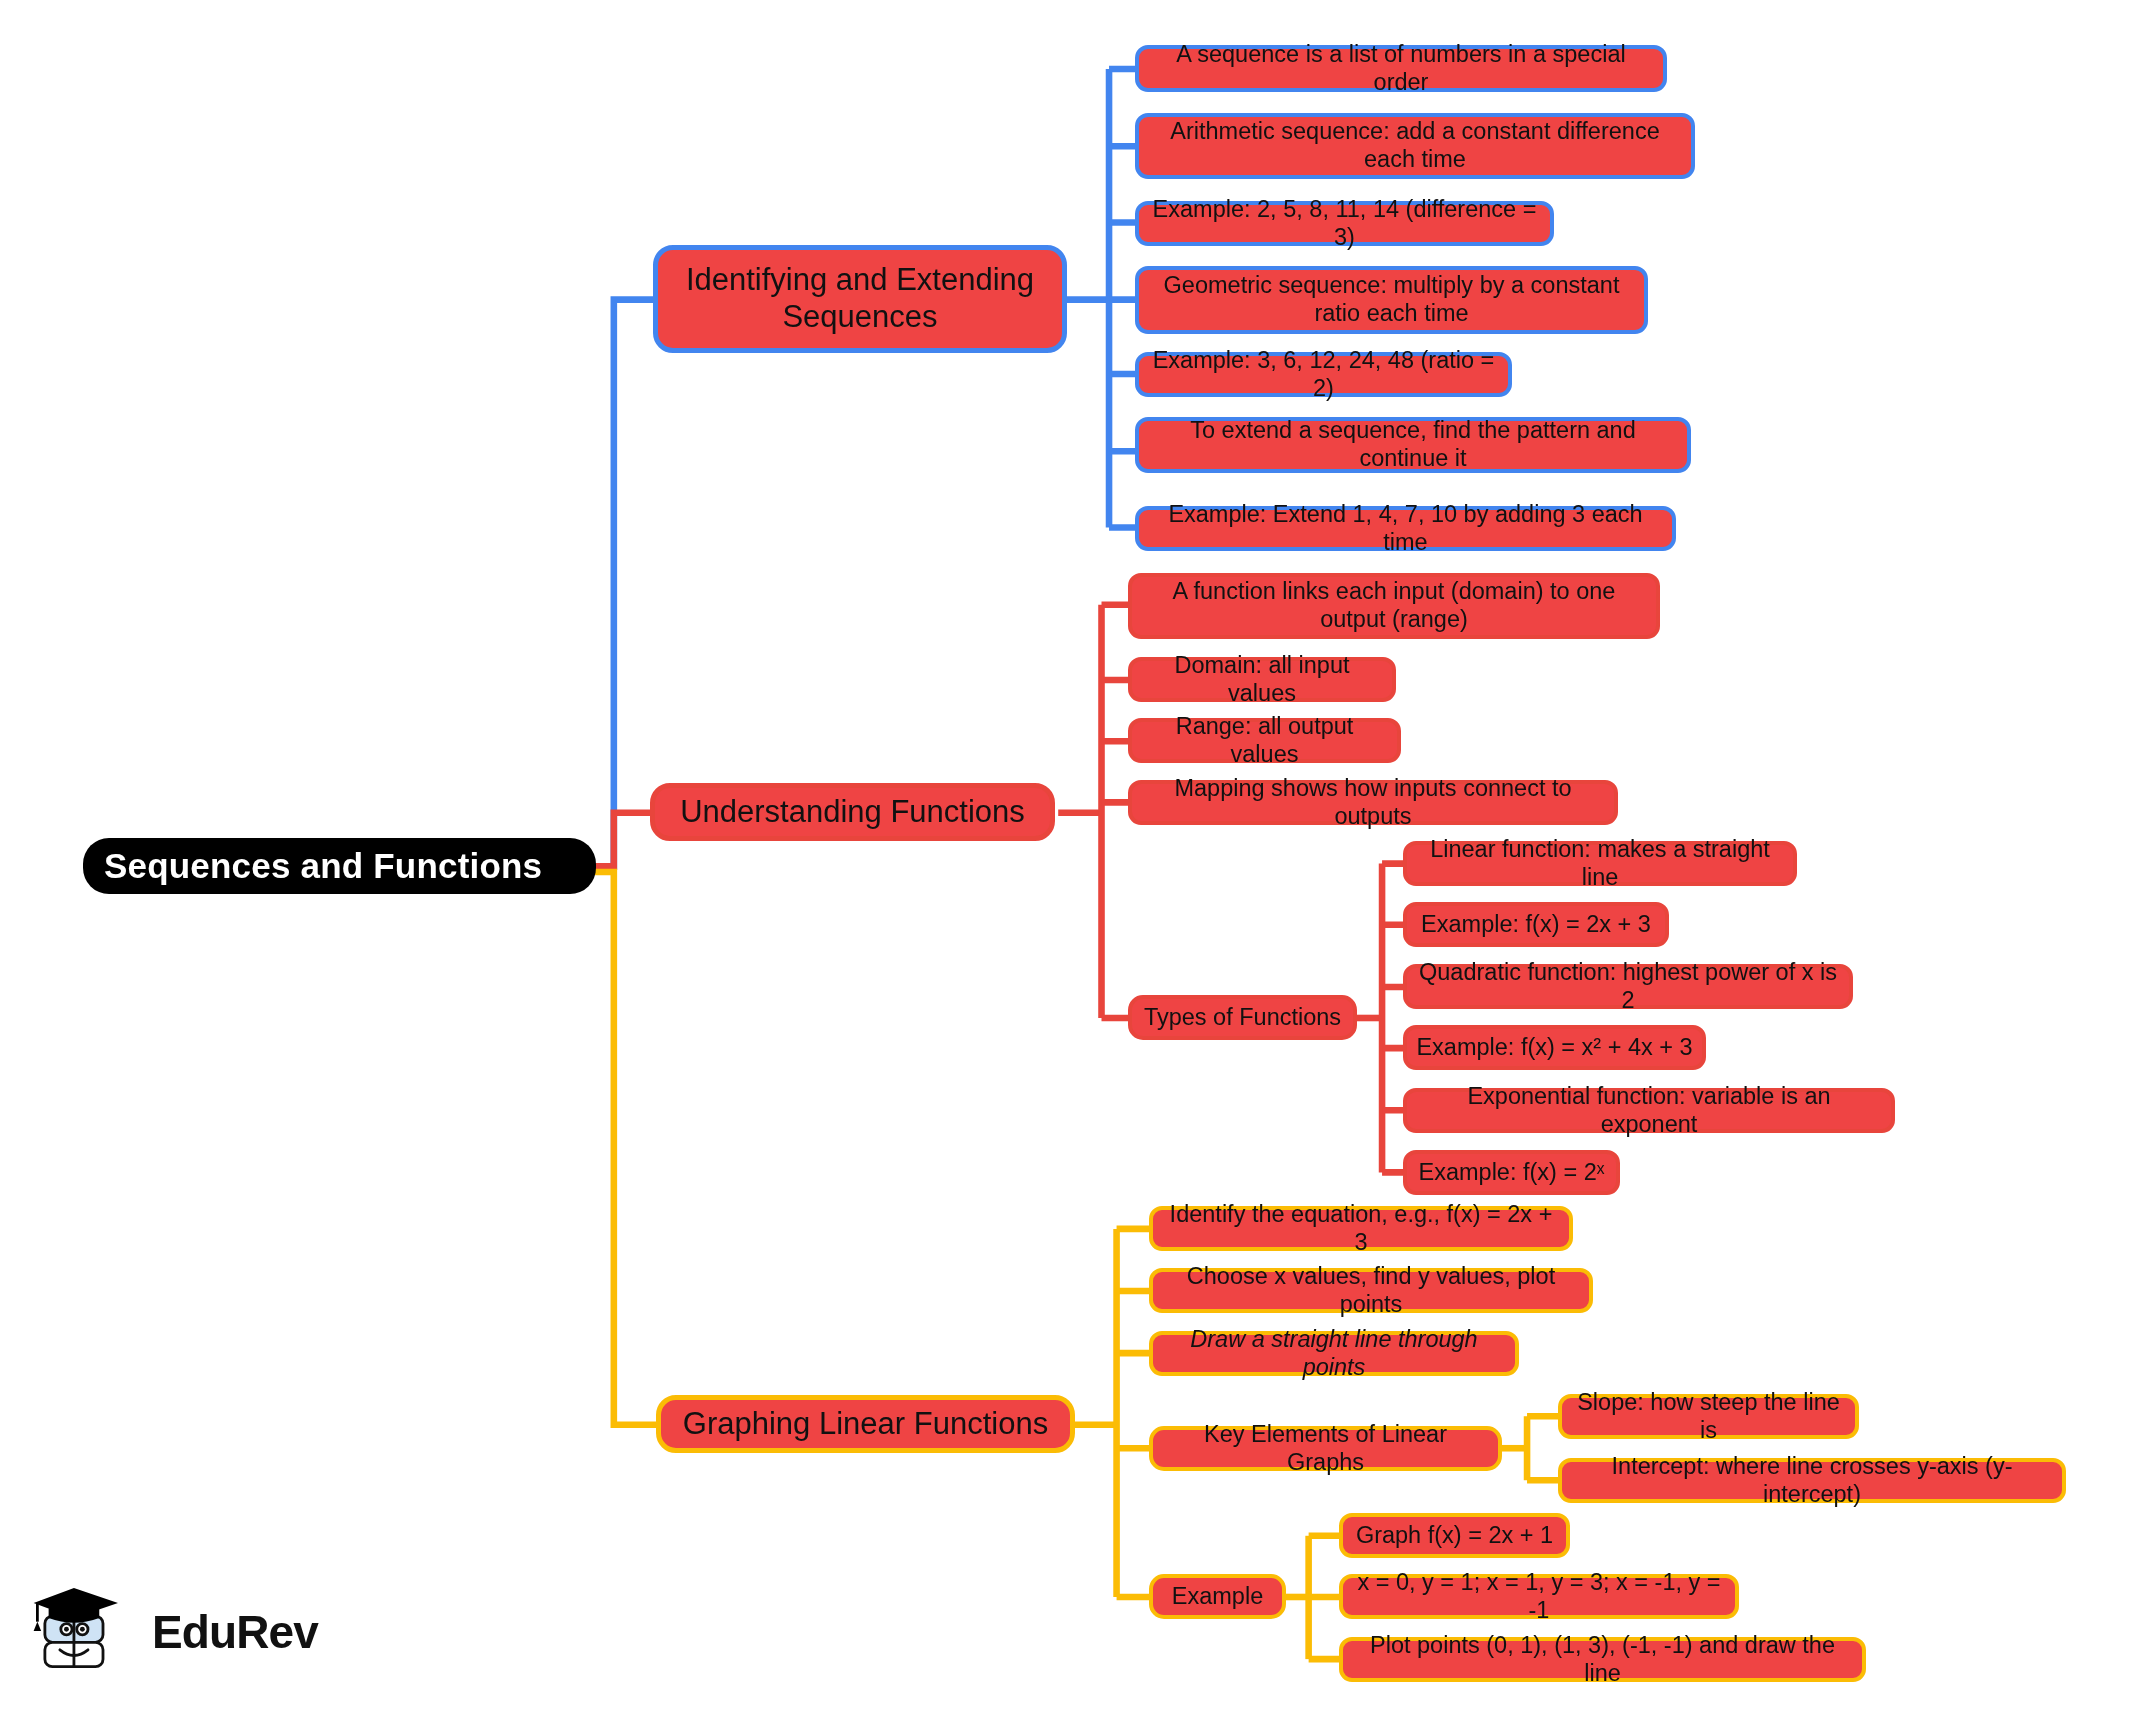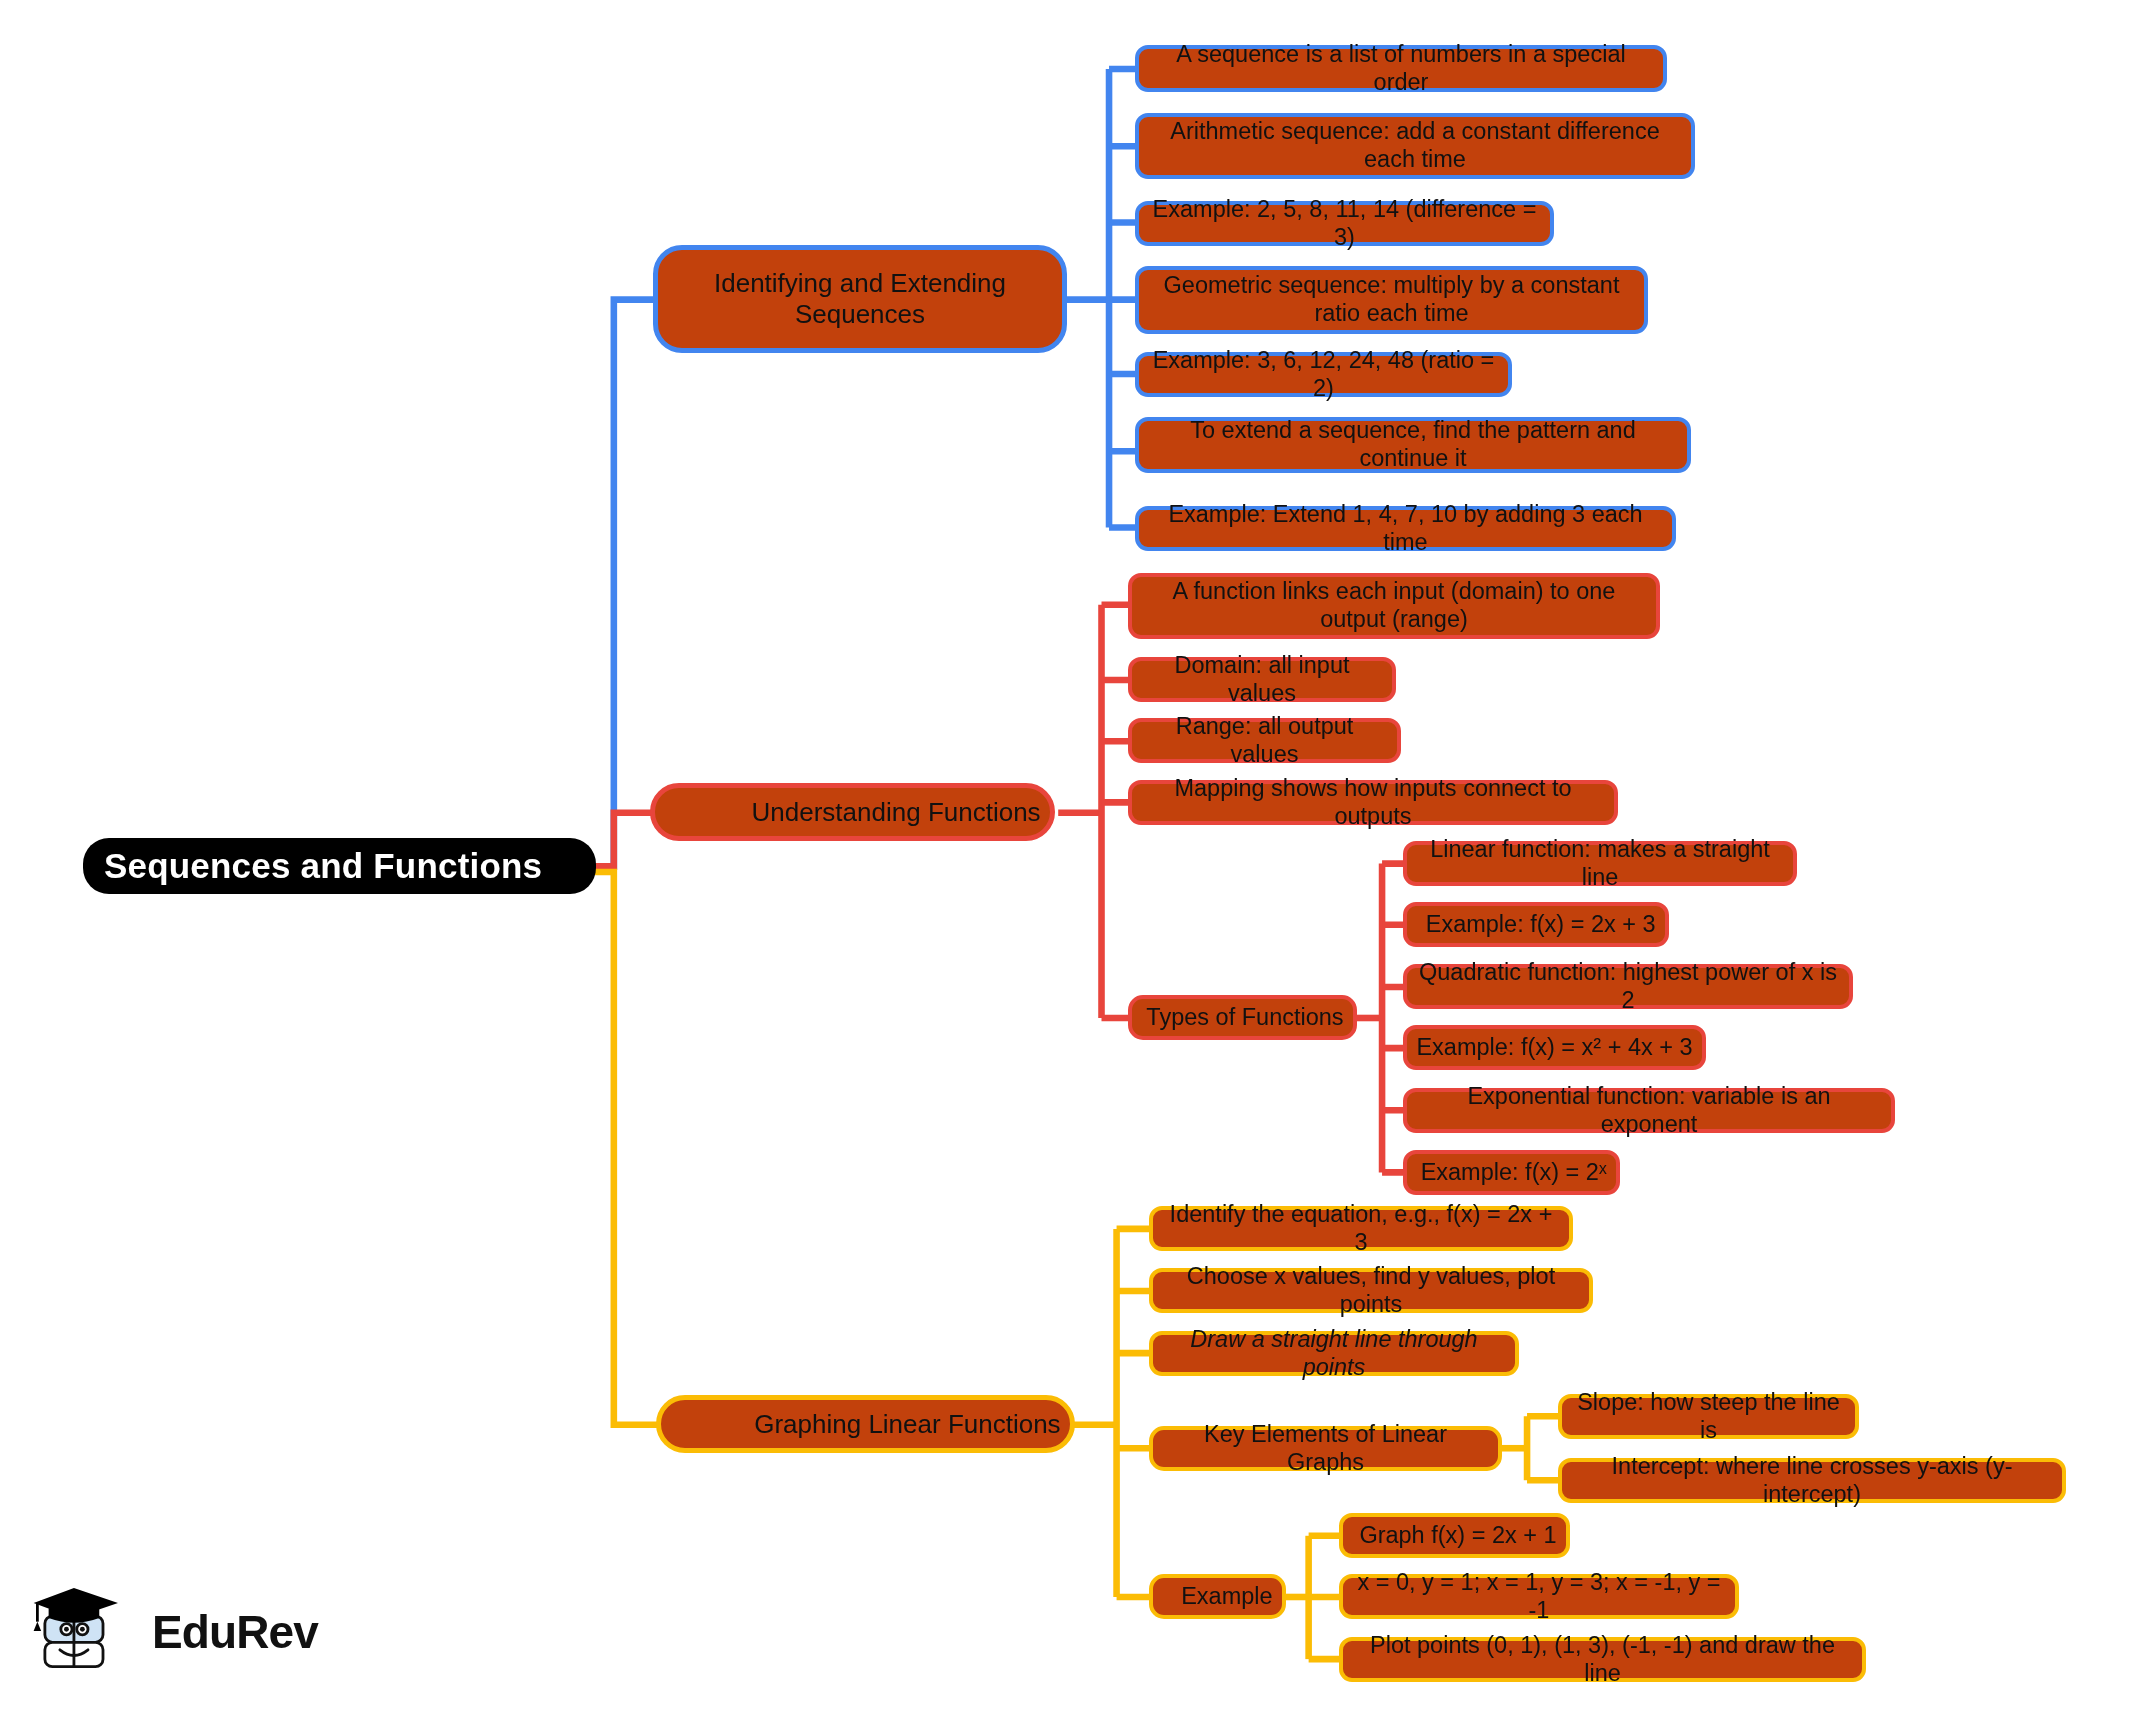--- a/index.html
+++ b/index.html
@@ -10,37 +10,37 @@
   }
   #stage{position:absolute;left:0;top:0;width:2155px;height:1714px;}
 
   
   #wires{position:absolute;left:0;top:0;width:2155px;height:1714px;pointer-events:none;}
 
   
   .node{
     position:absolute;
     box-sizing:border-box;
-    background:#c2410c;
-    display:flex;align-items:center;justify-content:flex-end;
+    background:#ef4444;
+    display:flex;align-items:center;justify-content:center;
     text-align:center;
     color:#111111;
     line-height:1.18;
     padding:2.8px 9.4px;
     white-space:normal;
   }
   .leaf{
     border:4.7px solid #000;
     border-radius:13px;
     font-size:23.5px;
   }
   .branch{
     border:5.6px solid #000;
-    border-radius:29px;
-    font-size:26px;
+    border-radius:20px;
+    font-size:31px;
   }
   .sub{
     border:4.7px solid #000;
     border-radius:15px;
     font-size:23.5px;
   }
   .blue{border-color:#4285ef;}
   .red{border-color:#e8453c;}
   .yellow{border-color:#fbbc05;}
 

